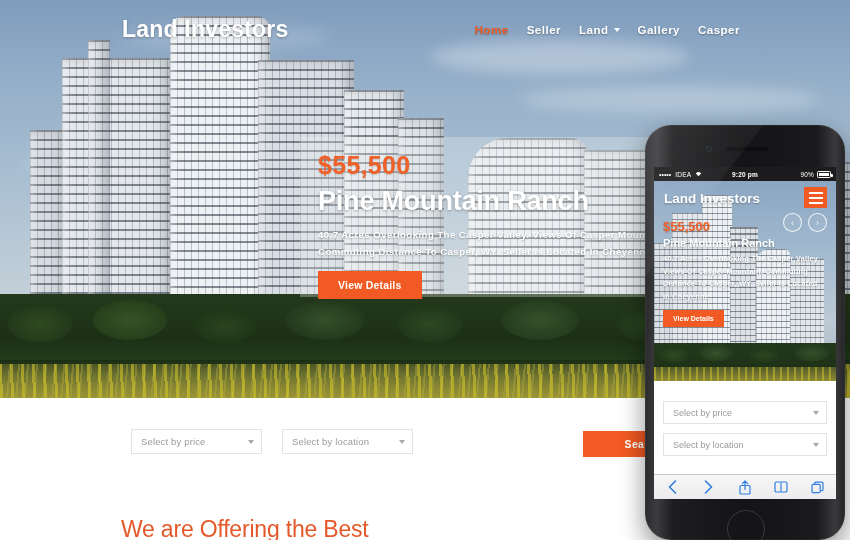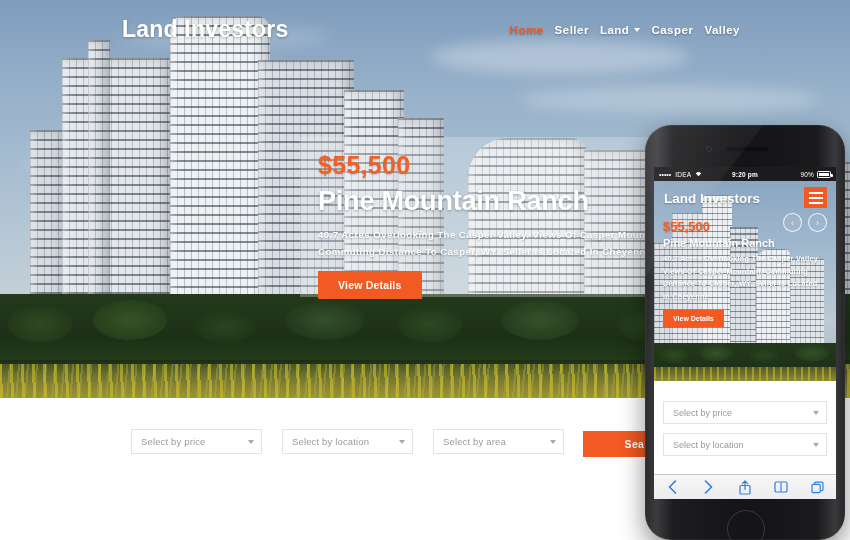--- a/index.html
+++ b/index.html
@@ -87,21 +87,21 @@
     display: flex; align-items: center; z-index: 20;
   }
   .brand {
     position:absolute; left: 122px; top: 16px;
     color: #ffffff; font-size: 23px; font-weight: 700; letter-spacing: .2px;
     text-shadow: 0 1px 3px rgba(0,0,0,.28);
     white-space: nowrap;
   }
   .nav {
     position: absolute; right: 110px; top: 24px;
-    display: flex; gap: 11px; align-items: center;
+    display: flex; gap: 18px; align-items: center;
   }
   .nav a {
     color: #ffffff; font-size: 11.5px; font-weight: 700;
     text-decoration: none; letter-spacing: .5px;
     text-shadow: 0 1px 2px rgba(0,0,0,.35);
     white-space: nowrap; display:inline-flex; align-items:center; gap:5px;
   }
   .nav a.active { color: #f15a22; }
   .caret {
     display:inline-block; width:0; height:0;
@@ -352,46 +352,45 @@
           <span>Home</span>
         </a>
       <a href="#">
           <span>Seller</span>
         </a>
       <a href="#">
           <span>Land</span>
           <i class="caret"></i>
         </a>
       <a href="#">
-          <span>Casper</span>
+          <span>Gallery</span>
         </a>
       <a href="#">
-          <span>Valley</span>
+          <span>Casper</span>
         </a>
     </div>
   </div>
 
   <div class="filterbar">
     <div class="filters">
       <div class="sel">
         <span>Select by price</span>
         <i class="ar"></i>
       </div>
       <div class="sel">
         <span>Select by location</span>
         <i class="ar"></i>
       </div>
-      <div class="sel">
-        <span>Select by area</span>
-        <i class="ar"></i>
-      </div>
     </div>
   </div>
   <button class="btn-search">Search</button>
 
+  <div class="offering">
+    <h2>We are Offering the Best</h2>
+  </div>
 
   <div class="phone">
     <div class="phone-body"></div>
     <div class="camera"></div>
     <div class="speaker"></div>
 
     <div class="phone-screen">
 
       <div class="p-hero">
         <div class="p-sky"></div>

